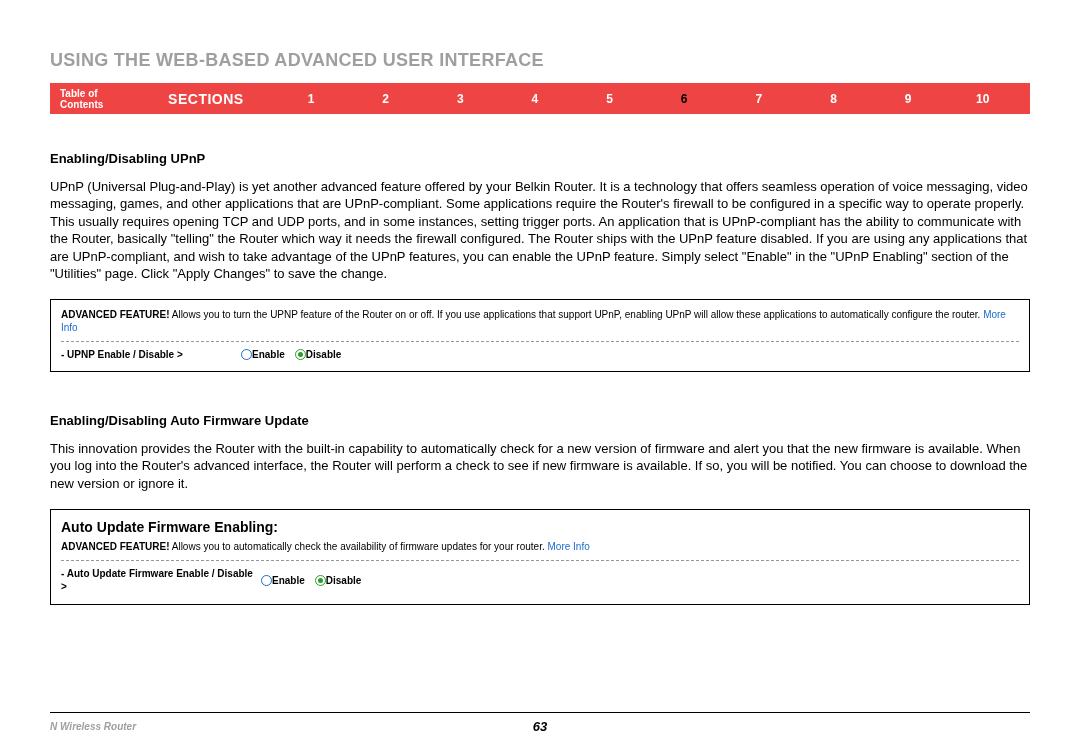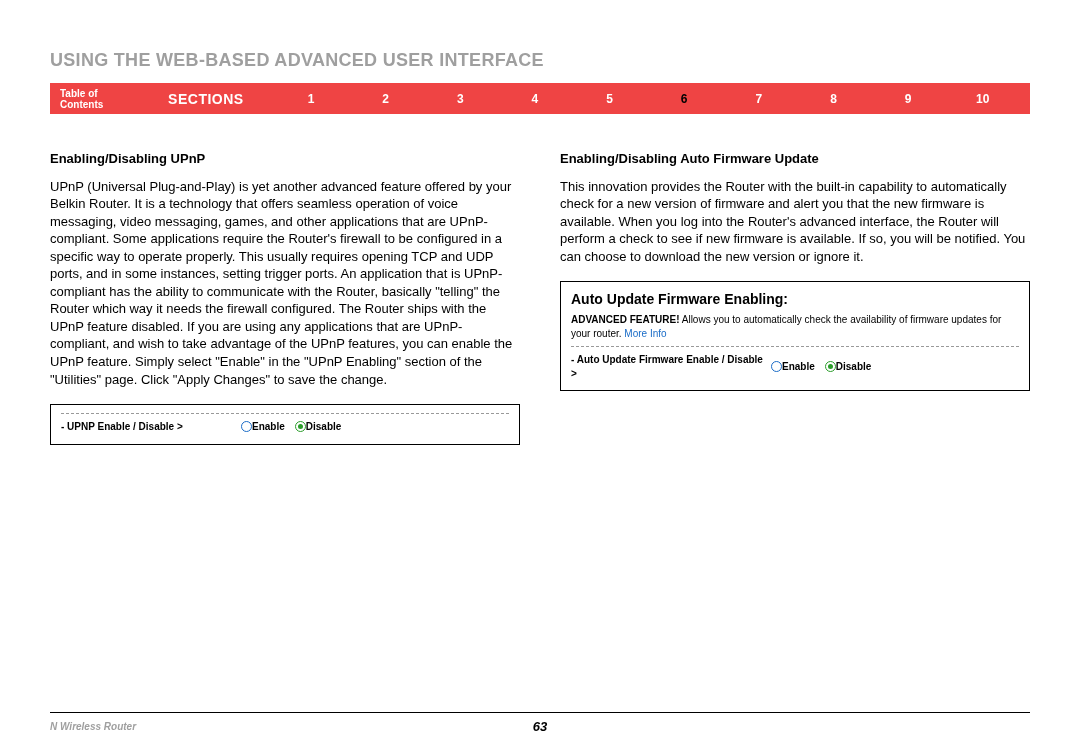--- a/index.html
+++ b/index.html
@@ -35,20 +35,21 @@
   .navbar .sec-num {
     width: 80px;
     text-align: center;
     font-size: 12px;
     cursor: pointer;
   }
   .navbar .sec-num.active { color: #000; }
   .columns {
     display: flex;
     gap: 40px;
+    flex-direction: column;
   }
   .col {
     flex: 1;
     font-size: 13px;
     line-height: 1.35;
   }
   .col-heading {
     font-weight: bold;
     font-size: 13px;
     margin-bottom: 10px;
@@ -133,20 +134,23 @@
   <span class="sec-num">9</span>
   <span class="sec-num">10</span>
 </div>
 
 <div class="columns">
   <div class="col">
     <div class="col-heading">Enabling/Disabling UPnP</div>
     <div class="body-text">UPnP (Universal Plug-and-Play) is yet another advanced feature offered by your Belkin Router. It is a technology that offers seamless operation of voice messaging, video messaging, games, and other applications that are UPnP-compliant. Some applications require the Router's firewall to be configured in a specific way to operate properly. This usually requires opening TCP and UDP ports, and in some instances, setting trigger ports. An application that is UPnP-compliant has the ability to communicate with the Router, basically "telling" the Router which way it needs the firewall configured. The Router ships with the UPnP feature disabled. If you are using any applications that are UPnP-compliant, and wish to take advantage of the UPnP features, you can enable the UPnP feature. Simply select "Enable" in the "UPnP Enabling" section of the "Utilities" page. Click "Apply Changes" to save the change.</div>
 
     <div class="panel">
+      <div class="panel-desc">
+        <b>ADVANCED FEATURE!</b><span> Allows you to turn the UPNP feature of the Router on or off. If you use applications that support UPnP, enabling UPnP will allow these applications to automatically configure the router. </span><span class="more-info">More Info</span>
+      </div>
       <div class="panel-row">
         <span class="panel-row-label">- UPNP Enable / Disable &gt;</span>
         <span class="radio-group">
           <span class="radio"></span>
           <span class="radio-label">Enable</span>
           <span class="radio selected"></span>
           <span class="radio-label">Disable</span>
         </span>
       </div>
     </div>

